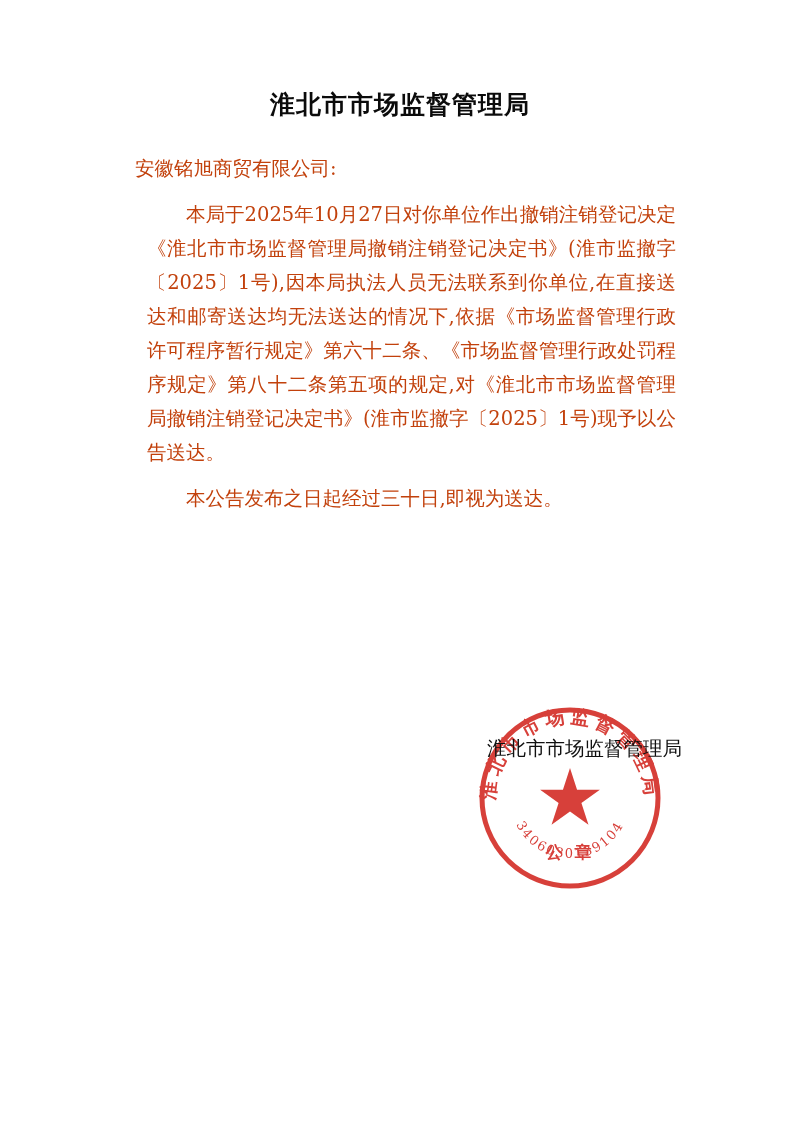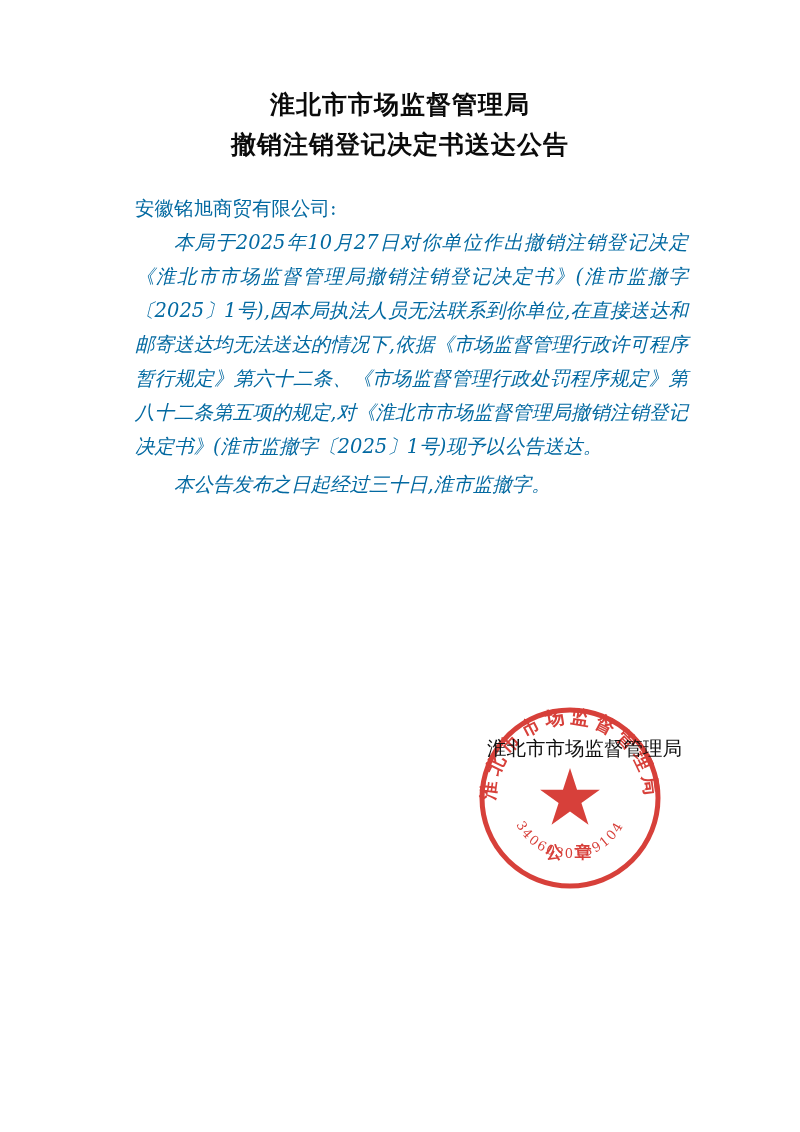--- a/index.html
+++ b/index.html
@@ -33,30 +33,29 @@
   }
   .title-line-1 { margin-top: 86px; }
   .title-line-2 { margin-top: 2px; }
 
   .body-block {
     margin: 28px 112px 0 135px;
     font-size: 19.5px;
     line-height: 34px;
     text-align: justify;
     text-justify: inter-ideograph;
-    color: #0369a1;
+    color: #c2410c;
   }
   .addressee {
     margin-bottom: 0px;
     text-align: left;
   }
   .para {
     text-indent: 2em;
-    margin: 0;
-    font-style: italic;
+    margin: 12px;
   }
   .para + .para {
     margin-top: 4px;
   }
   .para-spaced {
     margin-top: 14px;
   }
   .attachment {
     margin-top: 26px;
     text-indent: 2em;
@@ -89,26 +88,25 @@
     pointer-events: none;
   }
   .seal svg { display: block; }
 </style>
 </head>
 <body>
 
 <div class="page">
 
   <div class="doc-title title-line-1">淮北市市场监督管理局</div>
-  <div class="doc-title title-line-2">撤销注销登记决定书送达公告</div>
 
   <div class="body-block">
     <div class="addressee">安徽铭旭商贸有限公司:</div>
     <p class="para">本局于2025年10月27日对你单位作出撤销注销登记决定《淮北市市场监督管理局撤销注销登记决定书》(淮市监撤字〔2025〕1号),因本局执法人员无法联系到你单位,在直接送达和邮寄送达均无法送达的情况下,依据《市场监督管理行政许可程序暂行规定》第六十二条、《市场监督管理行政处罚程序规定》第八十二条第五项的规定,对《淮北市市场监督管理局撤销注销登记决定书》(淮市监撤字〔2025〕1号)现予以公告送达。</p>
-    <p class="para para-spaced">本公告发布之日起经过三十日,淮市监撤字。</p>
+    <p class="para para-spaced">本公告发布之日起经过三十日,即视为送达。</p>
   </div>
 
   <div class="signature-block">
     <div class="sig-line">淮北市市场监督管理局</div>
   </div>
 
   <div class="seal">
     <svg width="200" height="200" viewBox="0 0 200 200" xmlns="http://www.w3.org/2000/svg">
       <defs>
         <path id="sealArcTop" d="M 25,100 A 75,75 0 0 1 175,100" fill="none"></path>

